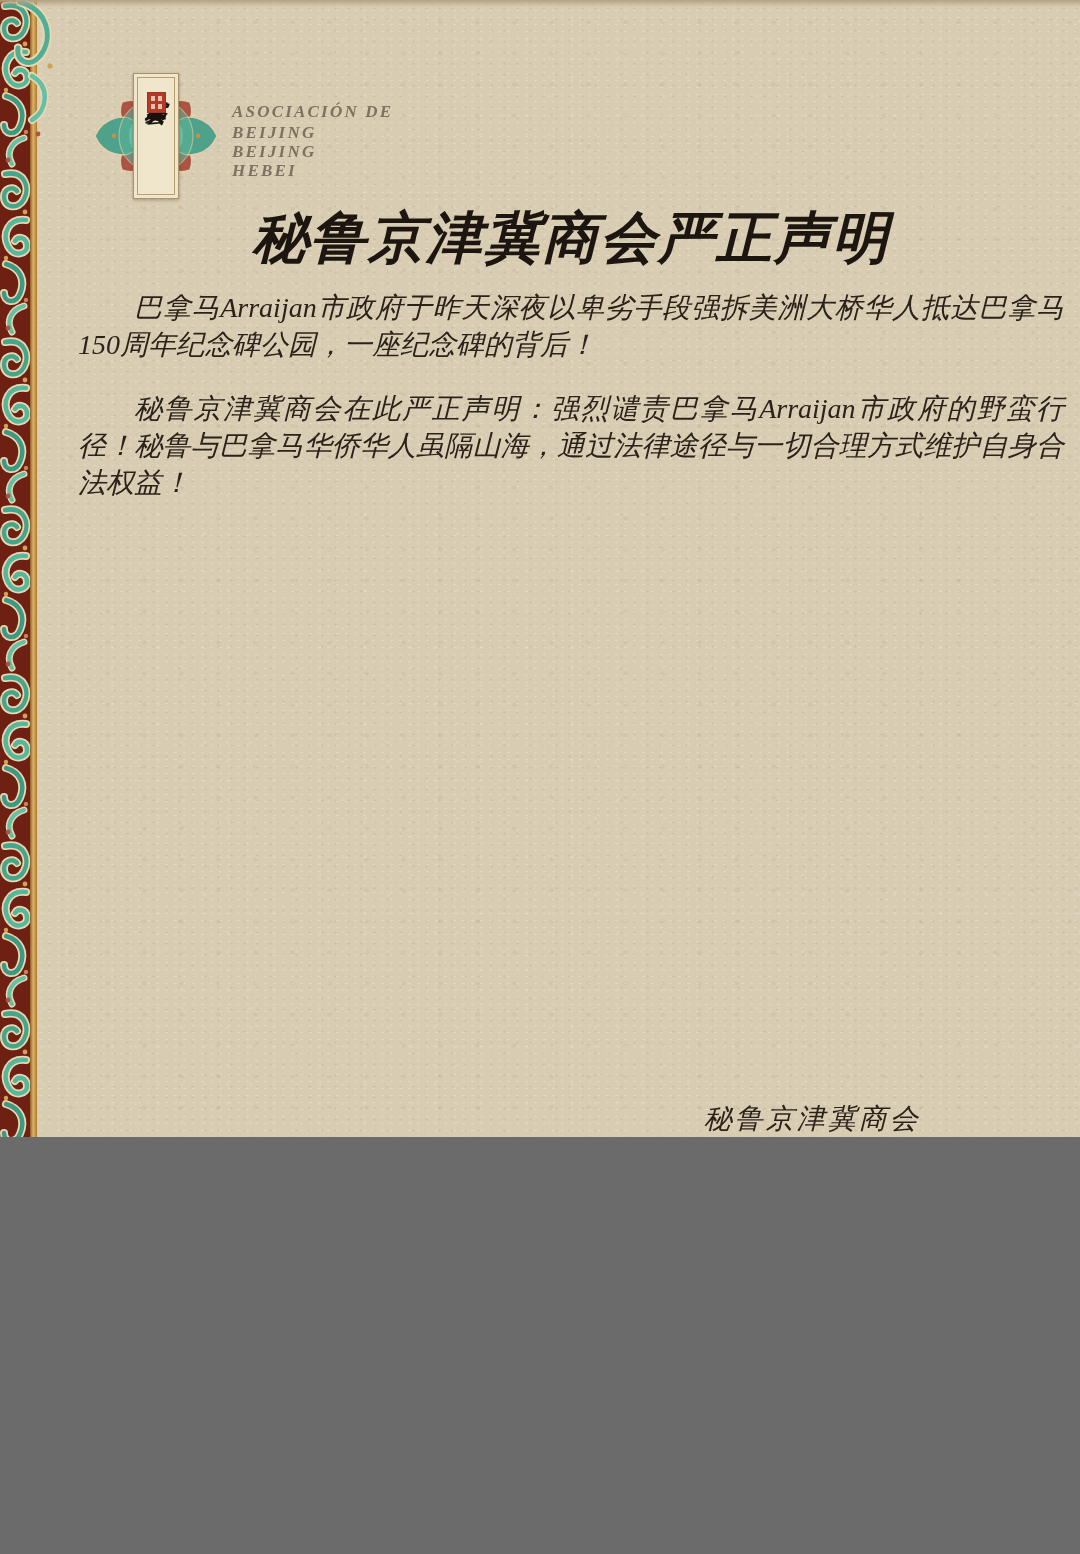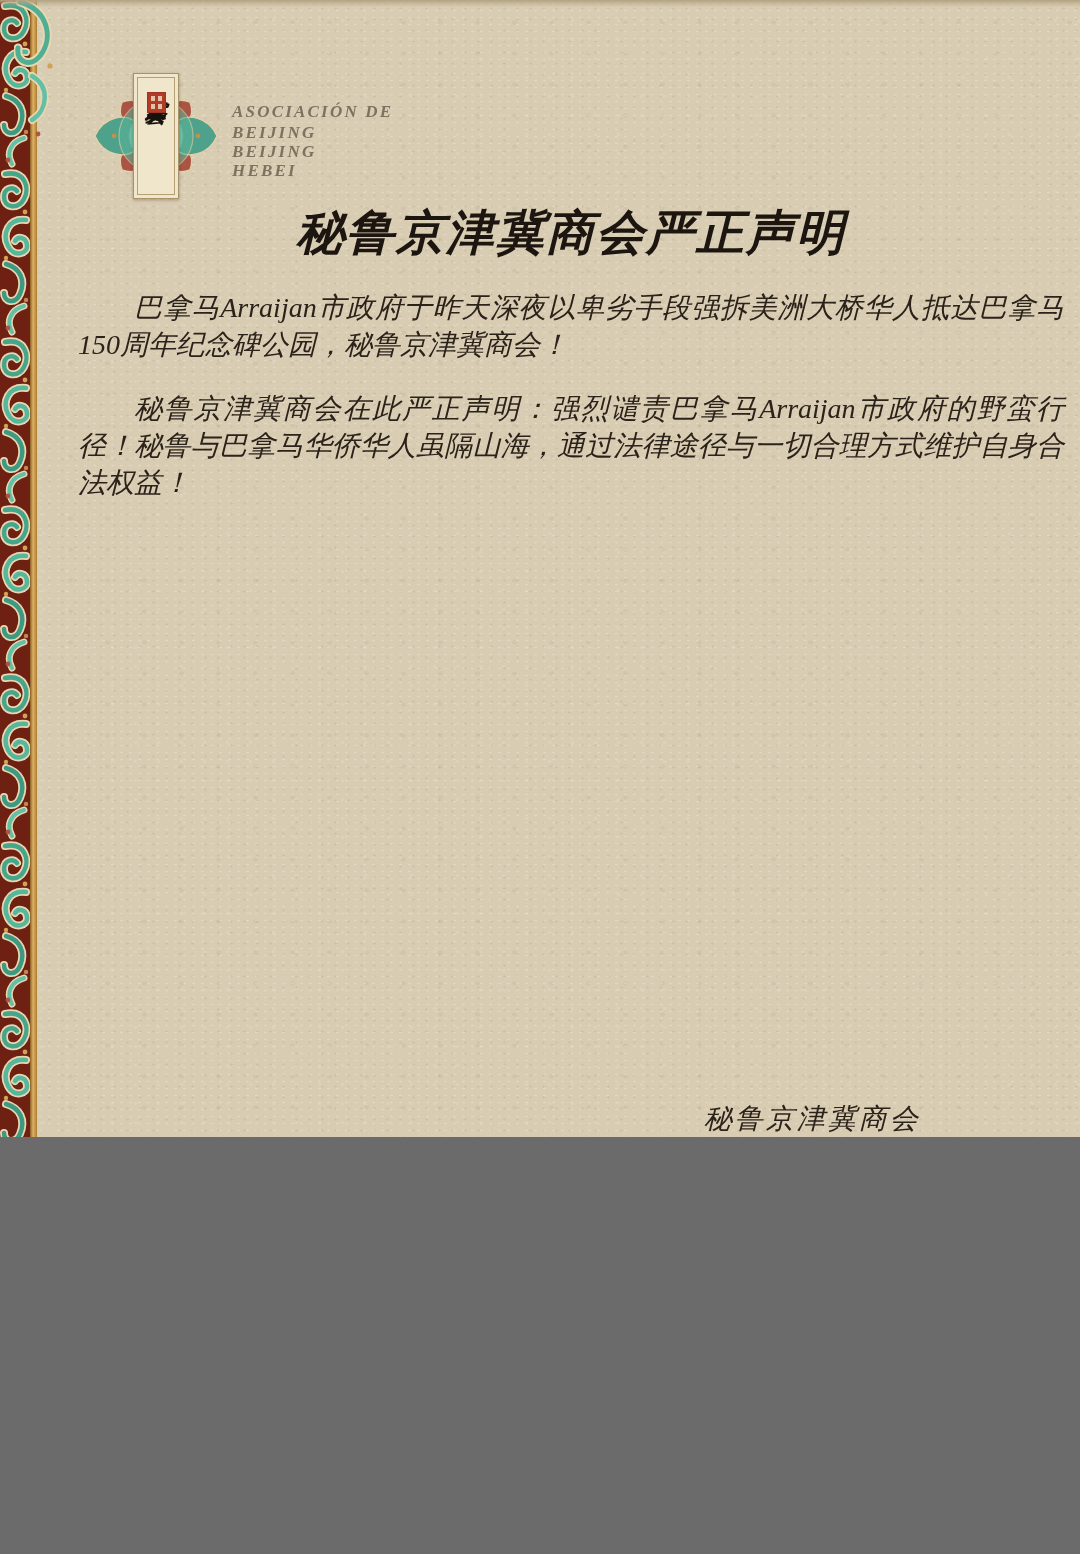--- a/index.html
+++ b/index.html
@@ -62,21 +62,21 @@
   .seal i:nth-child(4){right:3px;bottom:3px}
 
   .org-name{margin-left:14px;padding-top:32px;color:#7c7260;}
   .org-line-small{font-size:14px;font-weight:600;letter-spacing:1.2px;margin-bottom:2px;}
   .org-line{font-size:17px;font-weight:700;letter-spacing:2.2px;line-height:19px;}
 
   
   .doc-title{
     position:absolute;top:201px;left:78px;right:16px;margin:0;
     text-align:center;
-    font-size:48px;font-weight:900;letter-spacing:2px;
+    font-size:56px;font-weight:900;letter-spacing:2px;
     color:#1d1610;z-index:2;
     font-family:"DejaVu Serif","Liberation Serif",serif;
   }
   .doc-body{
     position:absolute;top:289px;left:78px;right:16px;z-index:2;
     font-size:28px;line-height:37px;
     text-align:justify;text-justify:inter-ideograph;
   }
   .doc-body p{margin:0 0 27px 0;text-indent:2em;}
 
@@ -176,21 +176,21 @@
       <div class="org-line org-line-small">ASOCIACIÓN DE</div>
       <div class="org-line">BEIJING</div>
       <div class="org-line">BEIJING</div>
       <div class="org-line">HEBEI</div>
     </div>
   </header>
 
   <h1 class="doc-title">秘鲁京津冀商会严正声明</h1>
 
   <main class="doc-body">
-    <p>巴拿马Arraijan市政府于昨天深夜以卑劣手段强拆美洲大桥华人抵达巴拿马150周年纪念碑公园，秘鲁京津冀商会！</p>
+    <p>巴拿马Arraijan市政府于昨天深夜以卑劣手段强拆美洲大桥华人抵达巴拿马150周年纪念碑公园，一座纪念碑的背后！</p>
     <p>秘鲁京津冀商会在此严正声明：强烈谴责巴拿马Arraijan市政府的野蛮行径！秘鲁与巴拿马华侨华人虽隔山海，通过法律途径与一切合理方式维护自身合法权益！</p>
   </main>
 
   <footer class="signature">
     <div class="sig-org">秘鲁京津冀商会</div>
     <div class="sig-date">2025 年 4 月 28 日</div>
   </footer>
 
 </div>
 

